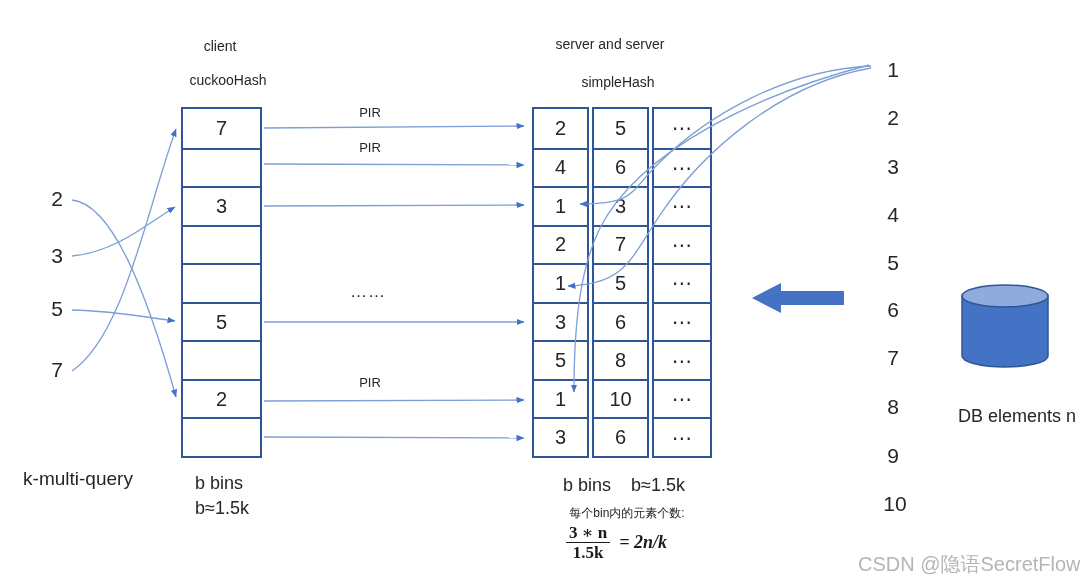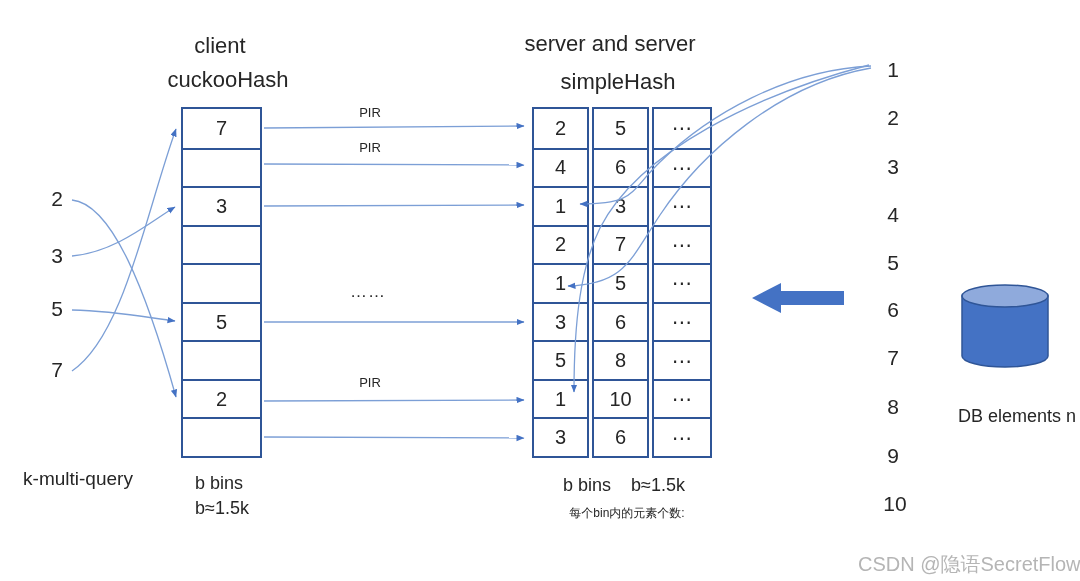--- a/index.html
+++ b/index.html
@@ -2,21 +2,21 @@
 <html><head>
 <meta charset="utf-8">
 <style>
   html,body{margin:0;padding:0;background:#ffffff;}
   .canvas{
     position:relative;width:1080px;height:581px;background:#ffffff;overflow:hidden;
     font-family:"Liberation Sans","DejaVu Sans",sans-serif;color:#262626;
   }
   .overlay{position:absolute;left:0;top:0;width:1080px;height:581px;z-index:5;pointer-events:none;}
   .lbl{position:absolute;transform:translate(-50%,-50%);white-space:nowrap;z-index:6;}
-  .hdr{font-size:22px;}
+  .hdr{font-size:14px;}
   .pir{font-size:13px;}
   .dots{font-size:17px;letter-spacing:1px;}
   .qnum{font-size:21px;}
   .idx{font-size:21px;}
   .vtable{
     position:absolute;box-sizing:border-box;height:351px;top:107px;z-index:2;
     display:grid;grid-template-rows:repeat(9,1fr);
     border:2px solid #2F5597;background:#ffffff;
   }
   .cell{
@@ -146,20 +146,28 @@
     <div class="cell">⋯</div>
     <div class="cell">⋯</div>
     <div class="cell">⋯</div>
   </div>
 
   <div class="caption-mid">
     <span>b bins</span>
     <span>b≈1.5k</span>
   </div>
   <div class="caption-cn">每个bin内的元素个数:</div>
+  <div class="formula">
+    <span class="frac">
+      <span class="num">3 ∗ n</span>
+      <span class="bar"></span>
+      <span class="den">1.5k</span>
+    </span>
+    <span class="rhs">= 2n/k</span>
+  </div>
 
   <div class="lbl idx" style="left:893px;top:70px;">1</div>
   <div class="lbl idx" style="left:893px;top:118px;">2</div>
   <div class="lbl idx" style="left:893px;top:167px;">3</div>
   <div class="lbl idx" style="left:893px;top:215px;">4</div>
   <div class="lbl idx" style="left:893px;top:263px;">5</div>
   <div class="lbl idx" style="left:893px;top:310px;">6</div>
   <div class="lbl idx" style="left:893px;top:358px;">7</div>
   <div class="lbl idx" style="left:893px;top:407px;">8</div>
   <div class="lbl idx" style="left:893px;top:456px;">9</div>

